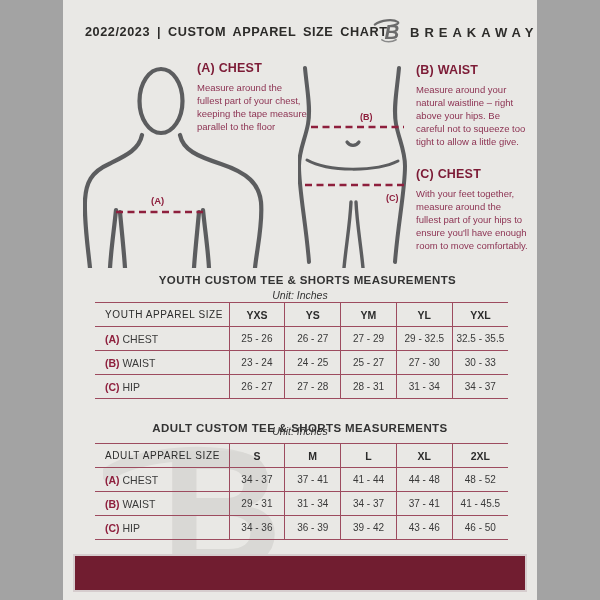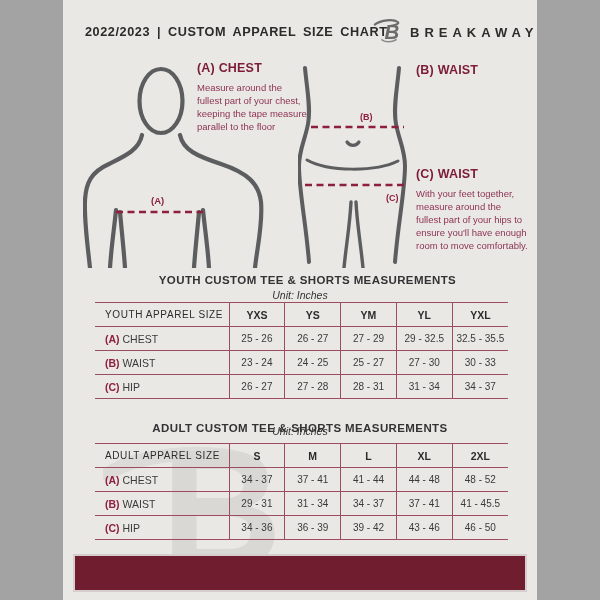--- a/index.html
+++ b/index.html
@@ -113,23 +113,24 @@
         <text x="88" y="139" font-size="9" font-weight="bold" fill="#8e1f3d">(C)</text>
       </svg>
     </div>
 
     <div class="instr instr-a">
       <h3>(A) CHEST</h3>
       <p>Measure around the fullest part of your chest, keeping the tape measure parallel to the floor</p>
     </div>
     <div class="instr instr-b">
       <h3>(B) WAIST</h3>
+      <p>Measure around your natural waistline – right above your hips. Be careful not to squeeze too tight to allow a little give.</p>
     </div>
     <div class="instr instr-c">
-      <h3>(C) WAIST</h3>
+      <h3>(C) CHEST</h3>
       <p>With your feet together, measure around the fullest part of your hips to ensure you'll have enough room to move comfortably.</p>
     </div>
 
     <div class="watermark">
       <svg width="210" height="180" viewBox="0 0 210 180">
         <path d="M5,62 C35,40 120,35 150,52" fill="none" stroke="#dcdbd8" stroke-width="14" stroke-linecap="round"></path>
         <text x="58" y="155" font-size="168" font-weight="bold" fill="#d9d8d5" font-family="DejaVu Sans, sans-serif">B</text>
       </svg>
     </div>
 

